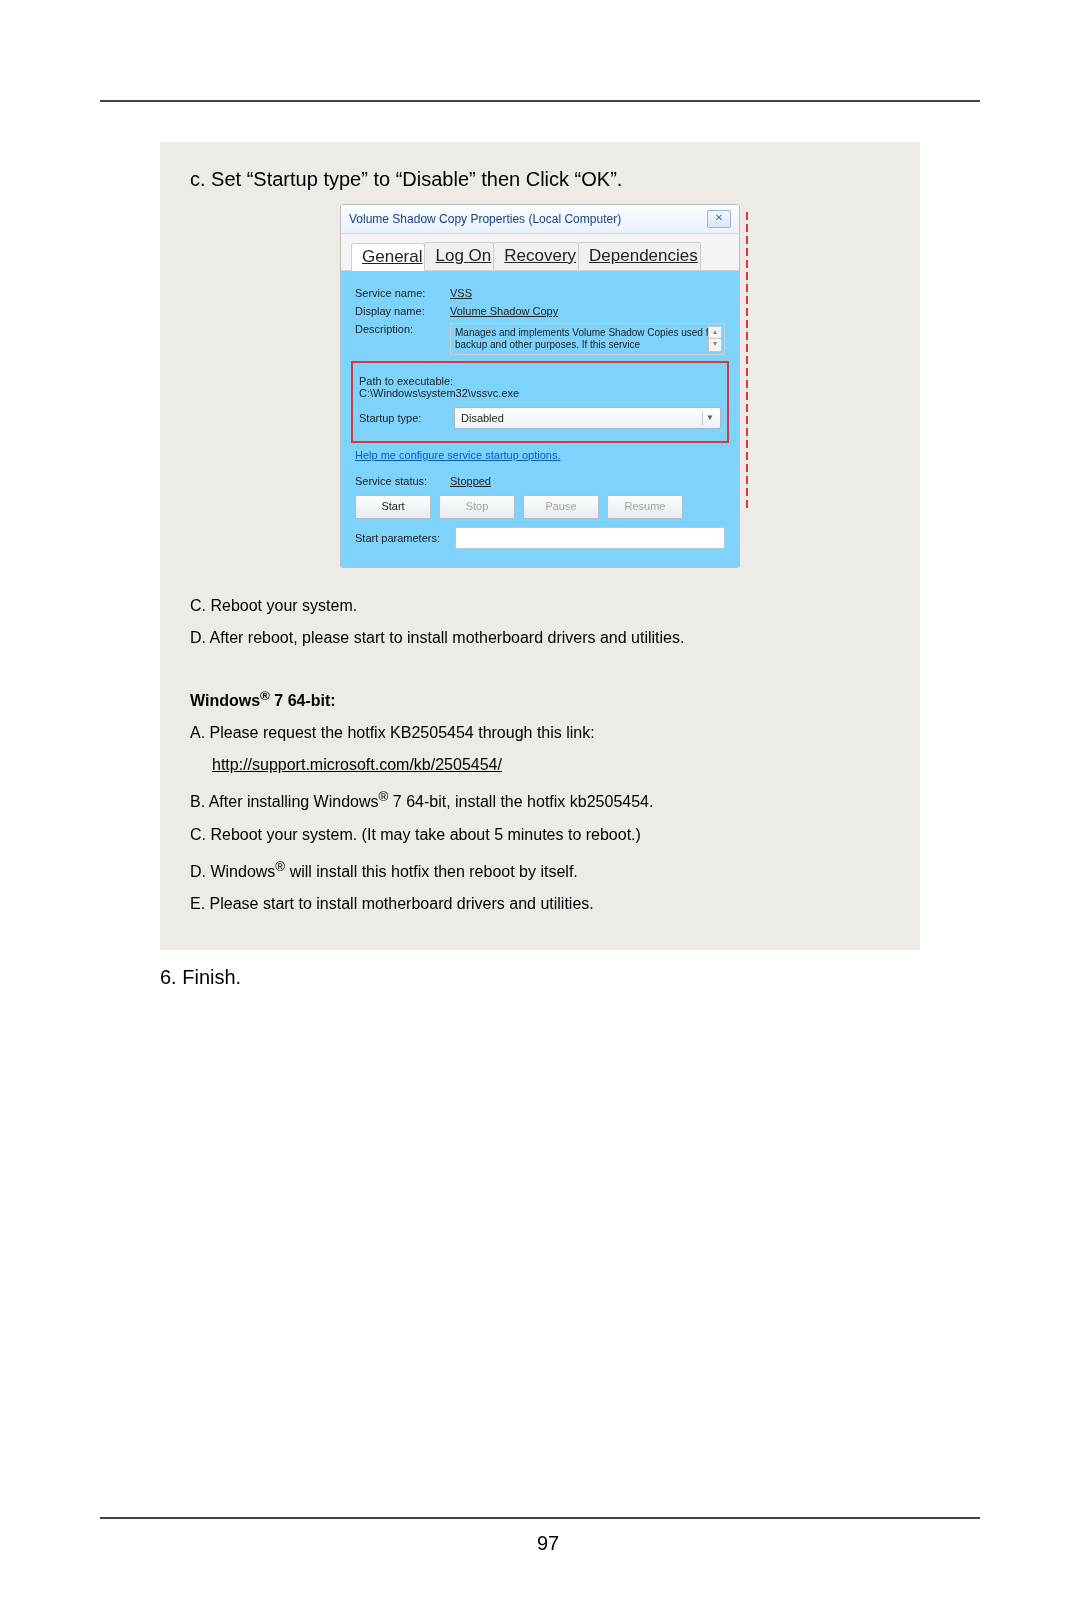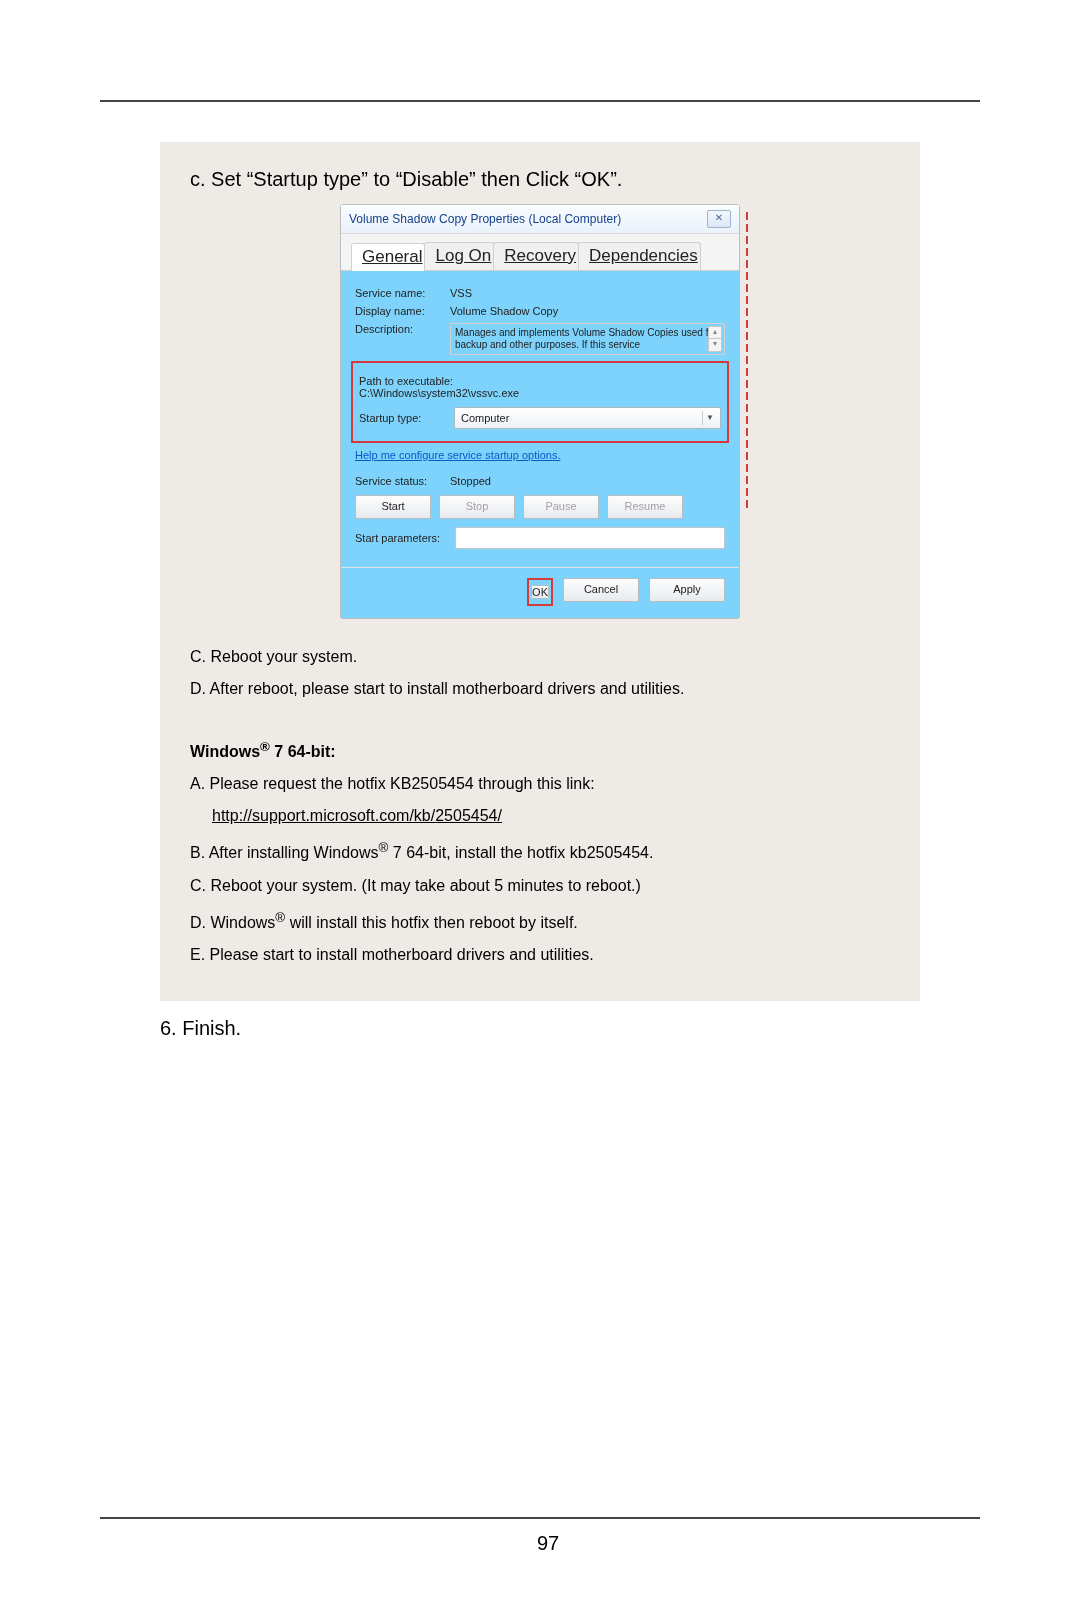--- a/index.html
+++ b/index.html
@@ -14,21 +14,21 @@
   .titlebar{height:28px;border-bottom:1px solid #d9d9d9;background:linear-gradient(#fbfdfe,#e9f1fb);display:flex;align-items:center;padding:0 8px;}
   .titlebar .ttext{color:#15428b;font-size:12px;}
   .titlebar .spacer{flex:1;}
   .closebox{width:22px;height:16px;border:1px solid #9cb2d3;border-radius:2px;background:linear-gradient(#f3f7fd,#dbe7f7);text-align:center;line-height:14px;font-size:10px;color:#4a6a9a;}
   .tabs{display:flex;padding:8px 10px 0 10px;background:#f4f4f4;border-bottom:1px solid #cfcfcf;}
   .tab{padding:3px 2px 4px 10px;border:1px solid #cfcfcf;border-bottom:none;margin-right:-1px;background:#f0f0f0;border-radius:3px 3px 0 0;font-size:17px;text-decoration:underline;}
   .tab.active{background:#fff;position:relative;top:1px;}
   .body{padding:10px 14px 12px 14px;}
   .row{display:flex;margin:6px 0;}
   .lab{width:95px;flex:none;}
-  .val{flex:1;}
+  .val{flex:1;text-decoration:underline;}
   .desc{flex:1;border:1px solid #d0d0d0;padding:3px 4px;font-size:10px;line-height:12px;position:relative;}
   .desc .upd{position:absolute;right:2px;top:2px;width:12px;height:12px;border:1px solid #c7c7c7;background:#f4f4f4;font-size:8px;text-align:center;line-height:10px;color:#888;}
   .desc .dnd{position:absolute;right:2px;bottom:2px;width:12px;height:12px;border:1px solid #c7c7c7;background:#f4f4f4;font-size:8px;text-align:center;line-height:10px;color:#888;}
   .pathline{margin:6px 0 0 0;}
   .redbox{border:2px solid #d43a3a;padding:6px 6px 6px 6px;margin:2px -4px 6px -4px;}
   .combo{display:flex;align-items:center;}
   .combo .sel{flex:1;height:20px;border:1px solid #aeb6bf;background:linear-gradient(#fff,#eef1f5);padding:0 6px;line-height:20px;border-radius:2px;position:relative;}
   .combo .sel .arrow{position:absolute;right:3px;top:3px;width:14px;height:14px;border-left:1px solid #c6cbd2;text-align:center;line-height:14px;font-size:8px;color:#555;}
   .help{color:#0a5bc4;text-decoration:underline;font-size:11px;}
   .btnrow{display:flex;gap:8px;margin:8px 0;}
@@ -97,21 +97,21 @@
 
           <div class="redbox">
             <div class="pathline">
               <div>Path to executable:</div>
               <div>C:\Windows\system32\vssvc.exe</div>
             </div>
             <div class="row" style="align-items:center;margin-top:8px;">
               <div class="lab">Startup type:</div>
               <div class="combo" style="flex:1;">
                 <div class="sel">
-                  <span>Computer</span>
+                  <span>Disabled</span>
                   <span class="arrow">▼</span>
                 </div>
               </div>
             </div>
           </div>
 
           <div class="help">Help me configure service startup options.</div>
 
           <div class="row" style="margin-top:14px;">
             <div class="lab">Service status:</div>
@@ -125,27 +125,20 @@
             <div class="wbtn dis">Resume</div>
           </div>
 
 
           <div class="row" style="align-items:center;">
             <div class="lab" style="width:100px">Start parameters:</div>
             <div class="inp" style="flex:1"></div>
           </div>
         </div>
 
-        <div class="okrow">
-          <span class="okhi">
-            <span class="okbtn">OK</span>
-          </span>
-          <span class="okbtn">Cancel</span>
-          <span class="okbtn">Apply</span>
-        </div>
       </div>
 
       <div class="rightedge">
         <div class="dash"></div>
           <div class="dash"></div>
           <div class="dash"></div>
           <div class="dash"></div>
           <div class="dash"></div>
         <div class="dash"></div>
           <div class="dash"></div>

